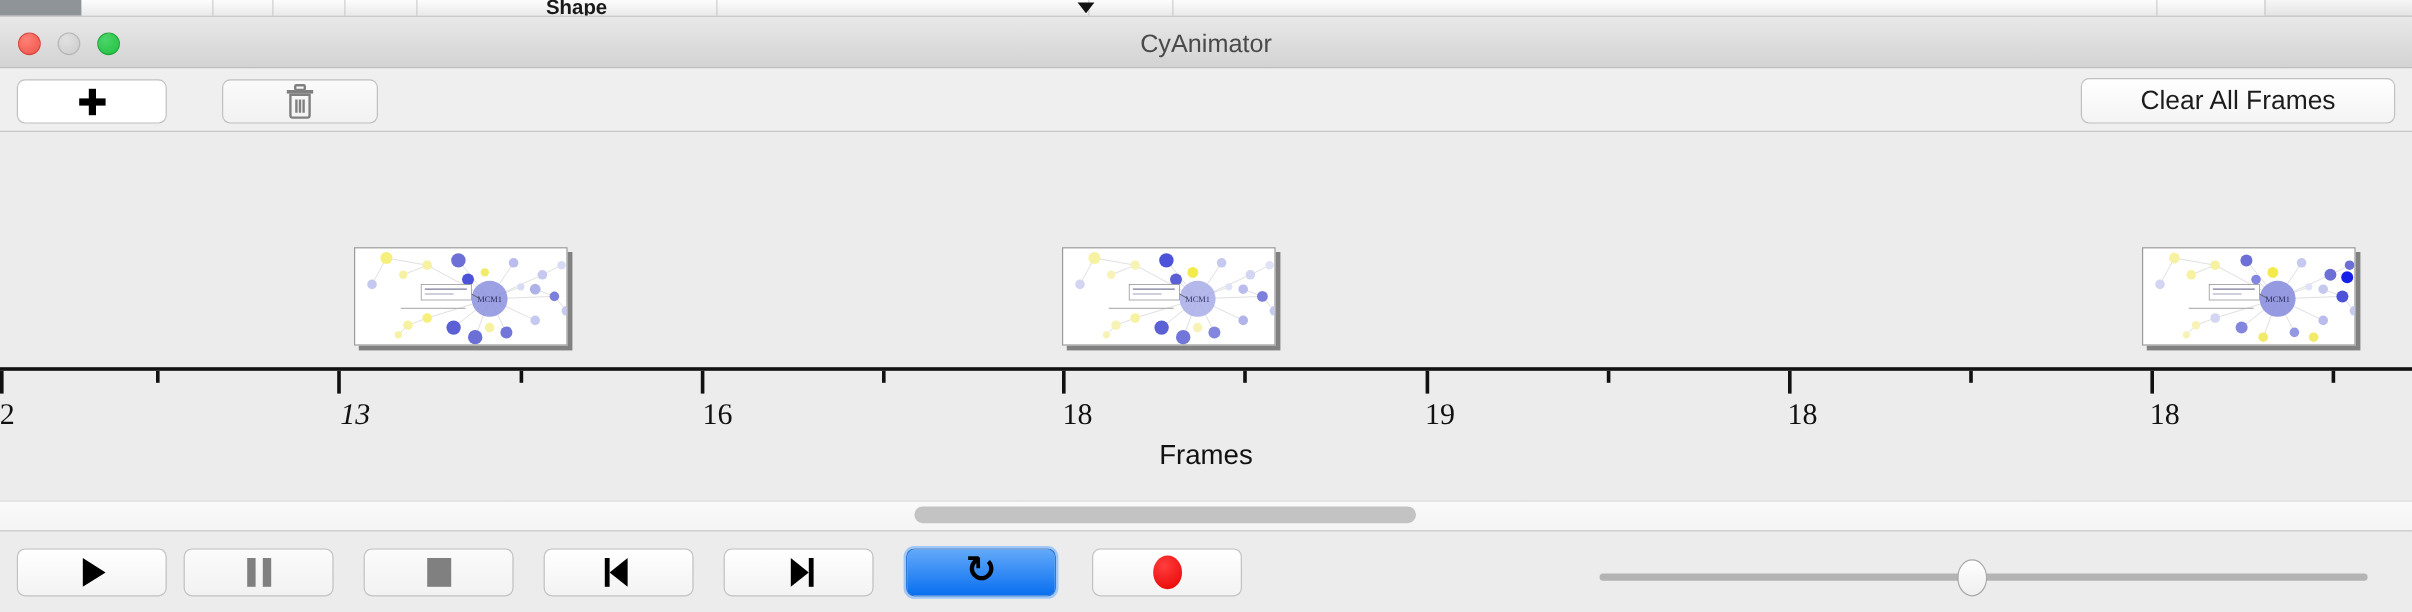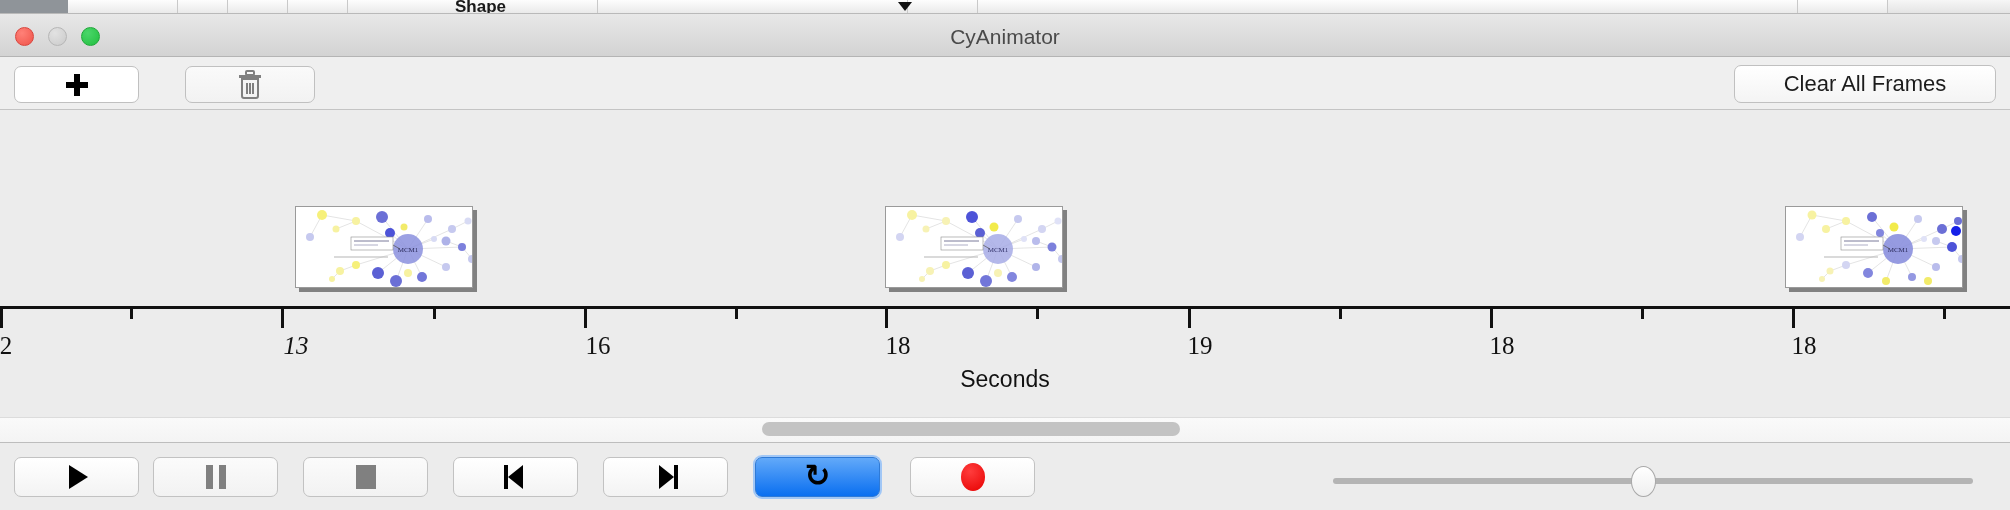--- a/index.html
+++ b/index.html
@@ -423,21 +423,21 @@
   <div class="tick tick-minor" style="left:1943px;"></div>
 
   <div class="tick-lbl" style="left:6px;">2</div>
   <div class="tick-lbl" style="left:296px;font-style:italic;">13</div>
   <div class="tick-lbl" style="left:598px;">16</div>
   <div class="tick-lbl" style="left:898px;">18</div>
   <div class="tick-lbl" style="left:1200px;">19</div>
   <div class="tick-lbl" style="left:1502px;">18</div>
   <div class="tick-lbl" style="left:1804px;">18</div>
 
-  <div id="seconds-label">Seconds</div>
+  <div id="seconds-label">Frames</div>
 </div>
 
 <div id="scroll-track"></div>
 <div id="scroll-thumb"></div>
 
 <div id="controlbar">
   <div class="ctl" id="ctl-play">
     <span class="ico-play"></span>
   </div>
   <div class="ctl ctl-disabled" id="ctl-pause">

